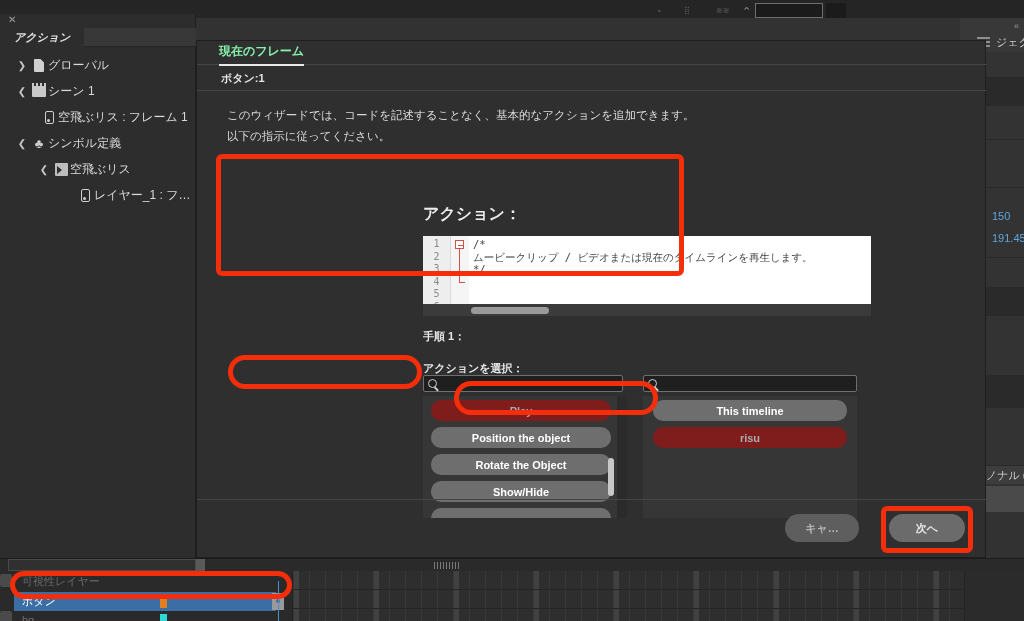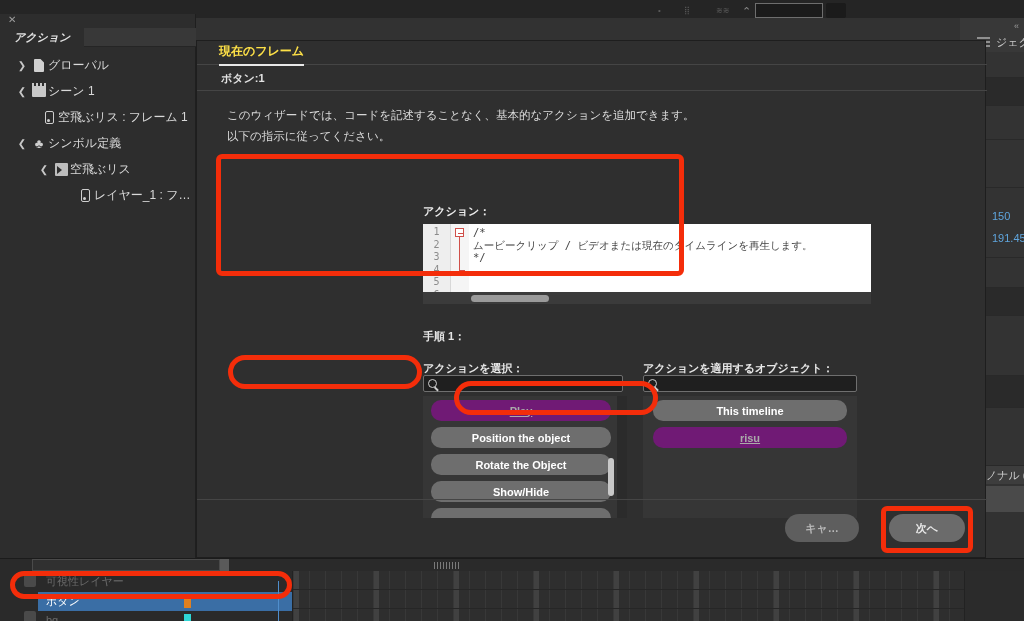--- a/index.html
+++ b/index.html
@@ -146,34 +146,34 @@
   .dialog {
     position: absolute; left: 196px; top: 40px; width: 790px; height: 518px;
     background: #2f2f2f; border: 1px solid #1e1e1e;
   }
   .dlg-tabrow {
     position: absolute; left: 0; top: 0; width: 790px; height: 24px;
     border-bottom: 1px solid #454545;
   }
   .dlg-tab {
     position: absolute; left: 22px; top: 2px; font-size: 12px; font-weight: bold;
-    color: #fde047; padding-bottom: 4px; border-bottom: 2px solid #e8e8e8;
+    color: #86efac; padding-bottom: 4px; border-bottom: 2px solid #e8e8e8;
   }
   .dlg-subhead {
     position: absolute; left: 0; top: 25px; width: 790px; height: 25px;
     border-bottom: 1px solid #454545; display: flex; align-items: center;
     padding-left: 24px; font-size: 11px; font-weight: bold; color: #e2e2e2;
   }
   .dlg-desc {
     position: absolute; left: 30px; top: 64px; width: 730px;
     font-size: 11.5px; color: #dddddd; line-height: 21px;
   }
 
   .code-group { position: absolute; left: 226px; top: 163px; width: 448px; }
-  .code-label { font-size: 11px; font-weight: bold; color: #ededed; margin-bottom: 5px; }
+  .code-label { font-size: 16px; font-weight: bold; color: #ededed; margin-bottom: 11px; }
   .code-box {
     position: relative; width: 448px; height: 80px; background: #ffffff;
     overflow: hidden; display: flex;
   }
   .gutter {
     width: 28px; background: #eeeeee; border-right: 1px solid #d8d8d8;
     font-family: "DejaVu Sans Mono", "Liberation Mono", monospace;
     font-size: 10px; color: #8b8b8b; text-align: center; padding-top: 2px;
   }
   .gutter div { line-height: 12.5px; }
@@ -235,21 +235,21 @@
 
   .listbox {
     position: absolute; background: #363636; overflow: hidden;
   }
   .list-inner { padding: 4px 6px 0 8px; }
   .pill {
     height: 21px; background: #6e6e6e; border-radius: 10px; margin-bottom: 6px;
     display: flex; align-items: center; justify-content: center;
     font-size: 11px; font-weight: bold; color: #ffffff;
   }
-  .pill.sel { background: #701a75; color: #aaaaaa; text-decoration: underline; }
+  .pill.sel { background: #7f1d1d; color: #aaaaaa; }
   .list-scroll {
     position: absolute; right: 3px; top: 62px; width: 6px; height: 38px;
     background: #c8c8c8; border-radius: 3px;
   }
   .scroll-track {
     position: absolute; width: 10px; background: #2b2b2b;
   }
 
   .dlg-footer {
     position: absolute; left: 0; bottom: 0; width: 790px; height: 58px;
@@ -263,21 +263,21 @@
     border: none; font-family: "Liberation Sans", sans-serif;
   }
   .btn.cancel { left: 588px; width: 74px; color: #b8b8b8; }
   .btn.next { left: 692px; width: 76px; background: #6b6b6b; }
 
   
   .timeline {
     position: absolute; left: 0; top: 558px; width: 1024px; height: 63px;
     background: #2a2a2a; border-top: 1px solid #1b1b1b;
   }
-  .tl-layers { position: absolute; left: 0; top: 0; width: 292px; height: 63px; margin-left: 24px; }
+  .tl-layers { position: absolute; left: 0; top: 0; width: 292px; height: 63px; }
   .tl-row {
     position: absolute; left: 14px; width: 262px; height: 19px;
     display: flex; align-items: center; padding-left: 8px;
     font-size: 11px; color: #d0d0d0;
   }
   .tl-row.sel { background: #3a6ea5; color: #ffffff; font-weight: normal; }
   .tl-row.faint { color: #6a6a6a; }
   .tl-marker {
     position: absolute; left: 160px; width: 7px; height: 14px; background: #e08020;
   }
@@ -470,21 +470,20 @@
       <div class="list-inner">
         <div class="pill sel">Play</div>
         <div class="pill">Position the object</div>
         <div class="pill">Rotate the Object</div>
         <div class="pill">Show/Hide</div>
         <div class="pill"></div>
       </div>
       <div class="list-scroll"></div>
     </div>
 
-    <div class="col-label" style="left:446px; top:320px;">アクションを適用するオブジェクト：</div>
     <div class="search-field" style="left:446px; top:334px; width:214px;">
       <span class="mag"></span>
       <input type="text" placeholder="" style="">
     </div>
     <div class="listbox" style="left:446px; top:355px; width:214px; height:122px;">
       <div class="list-inner" style="padding:4px 10px 0 10px;">
         <div class="pill">This timeline</div>
         <div class="pill sel">risu</div>
       </div>
     </div>

